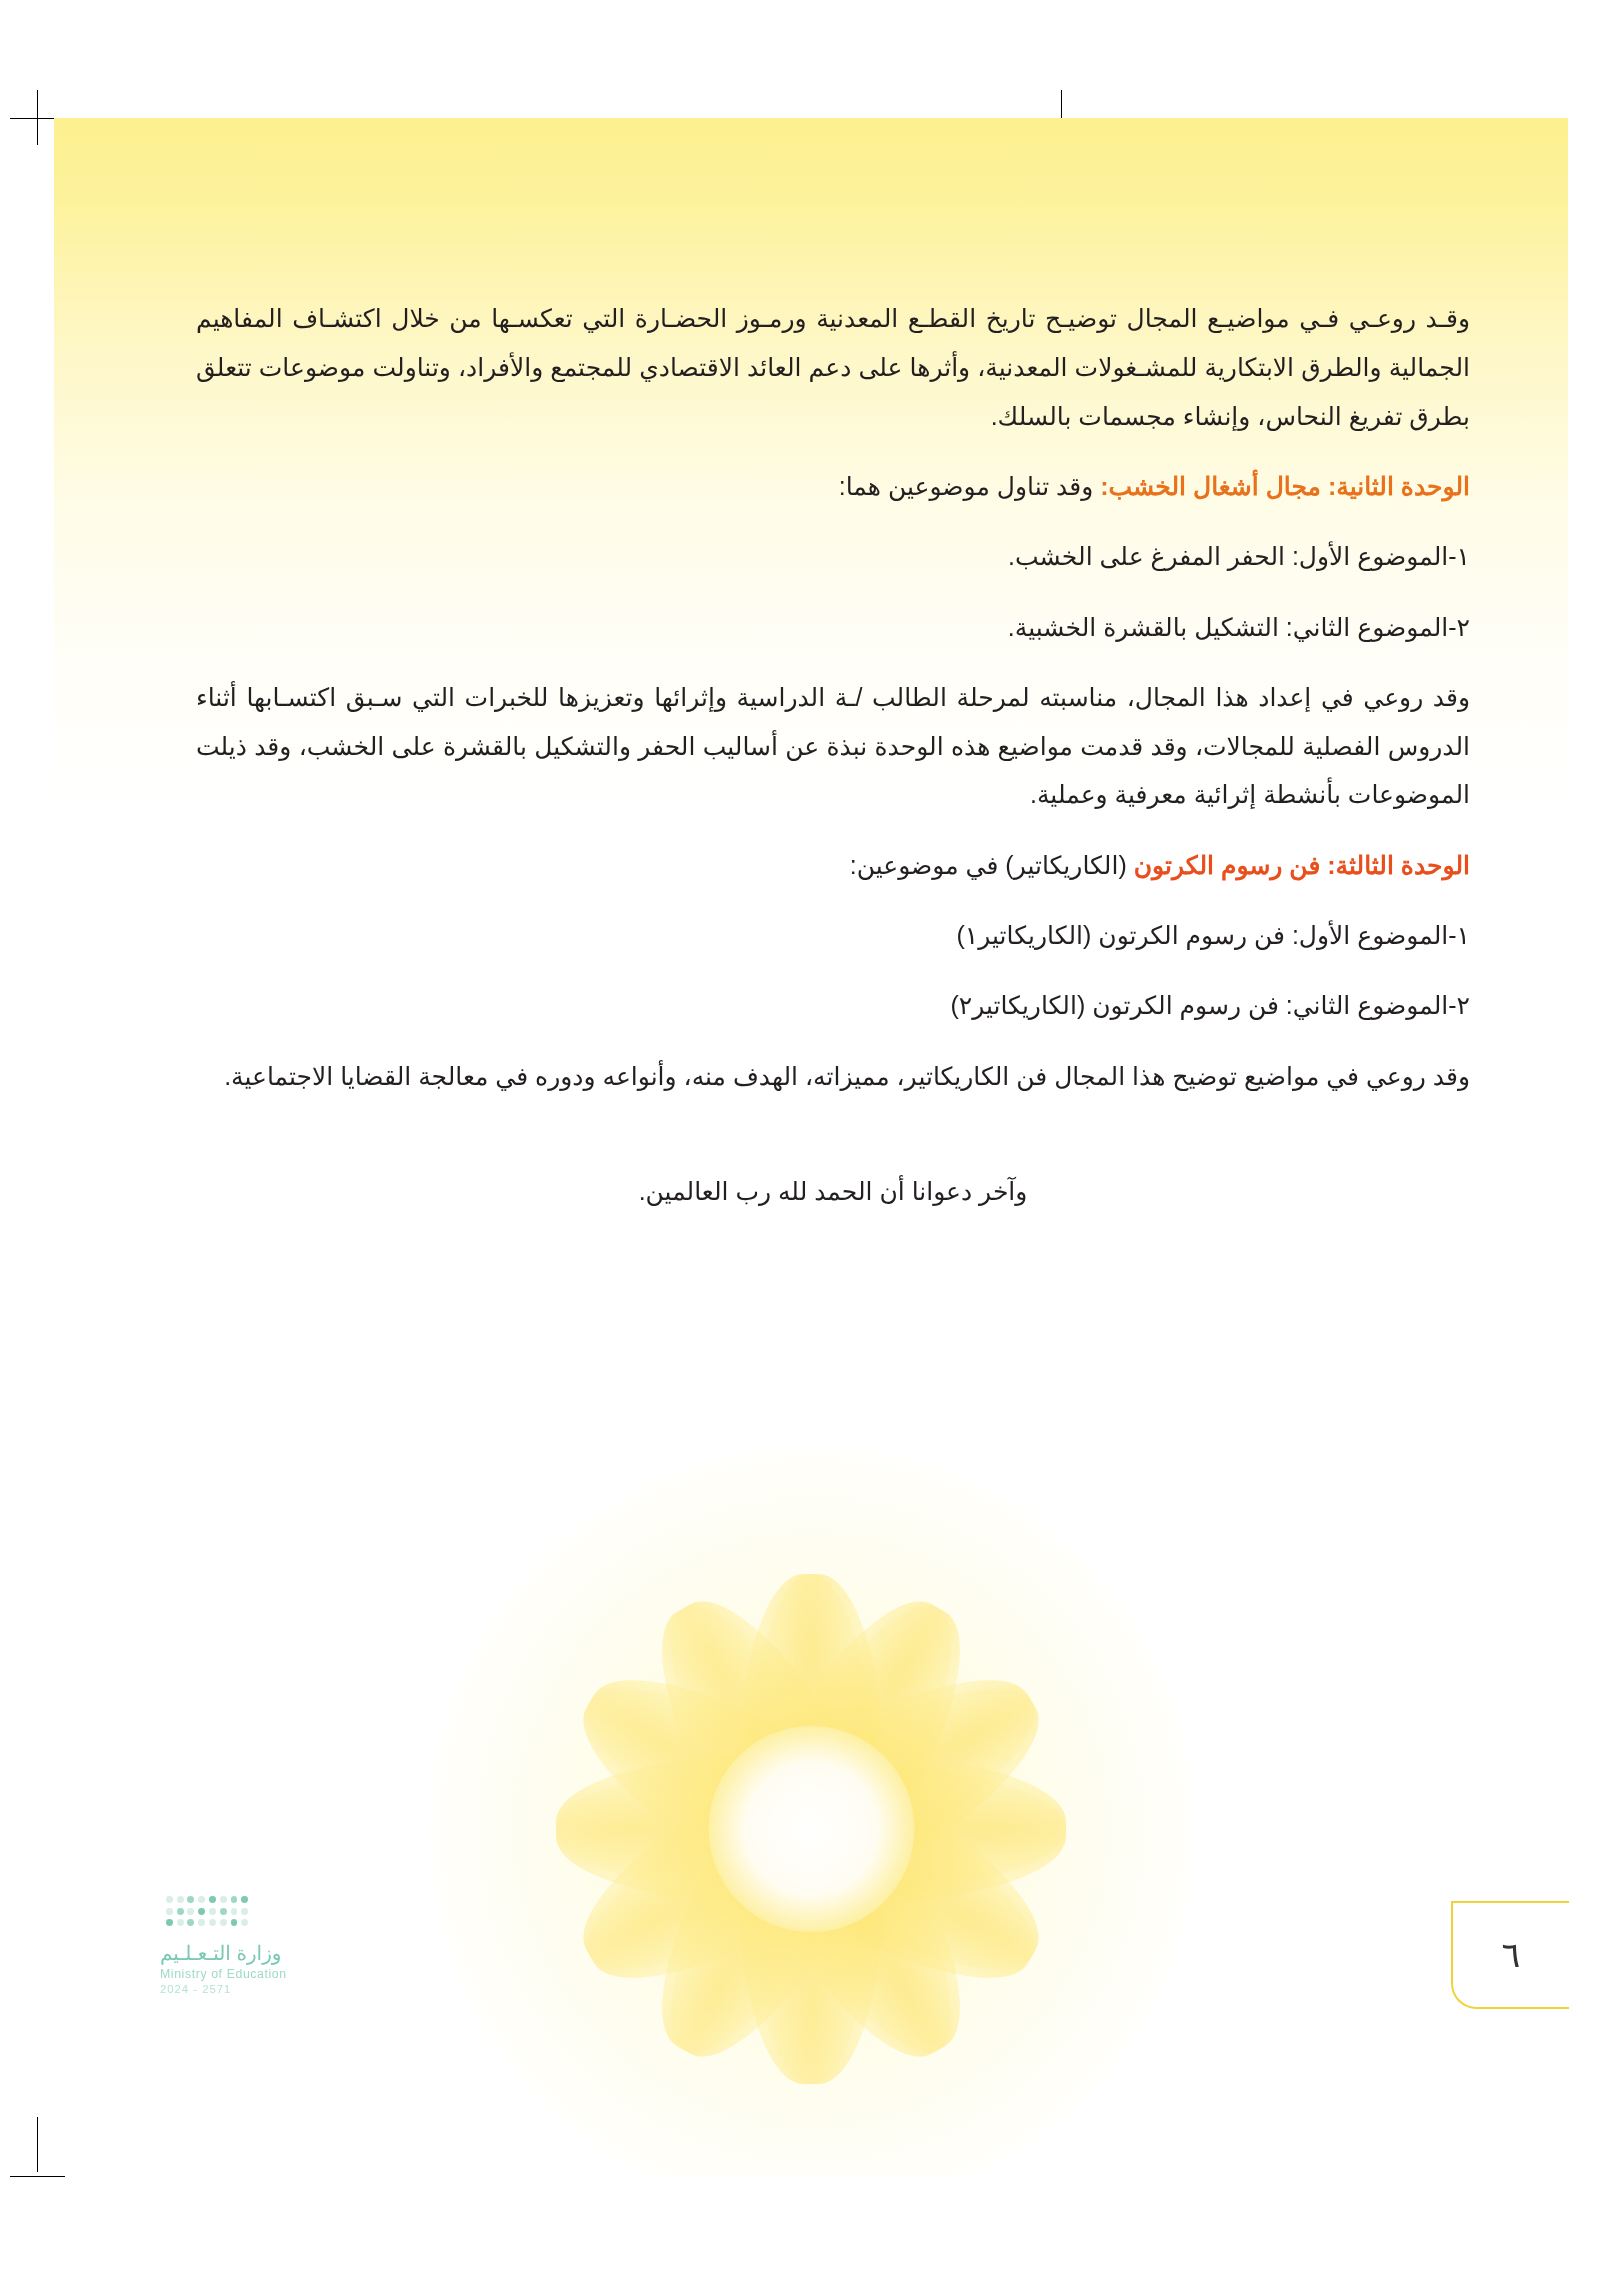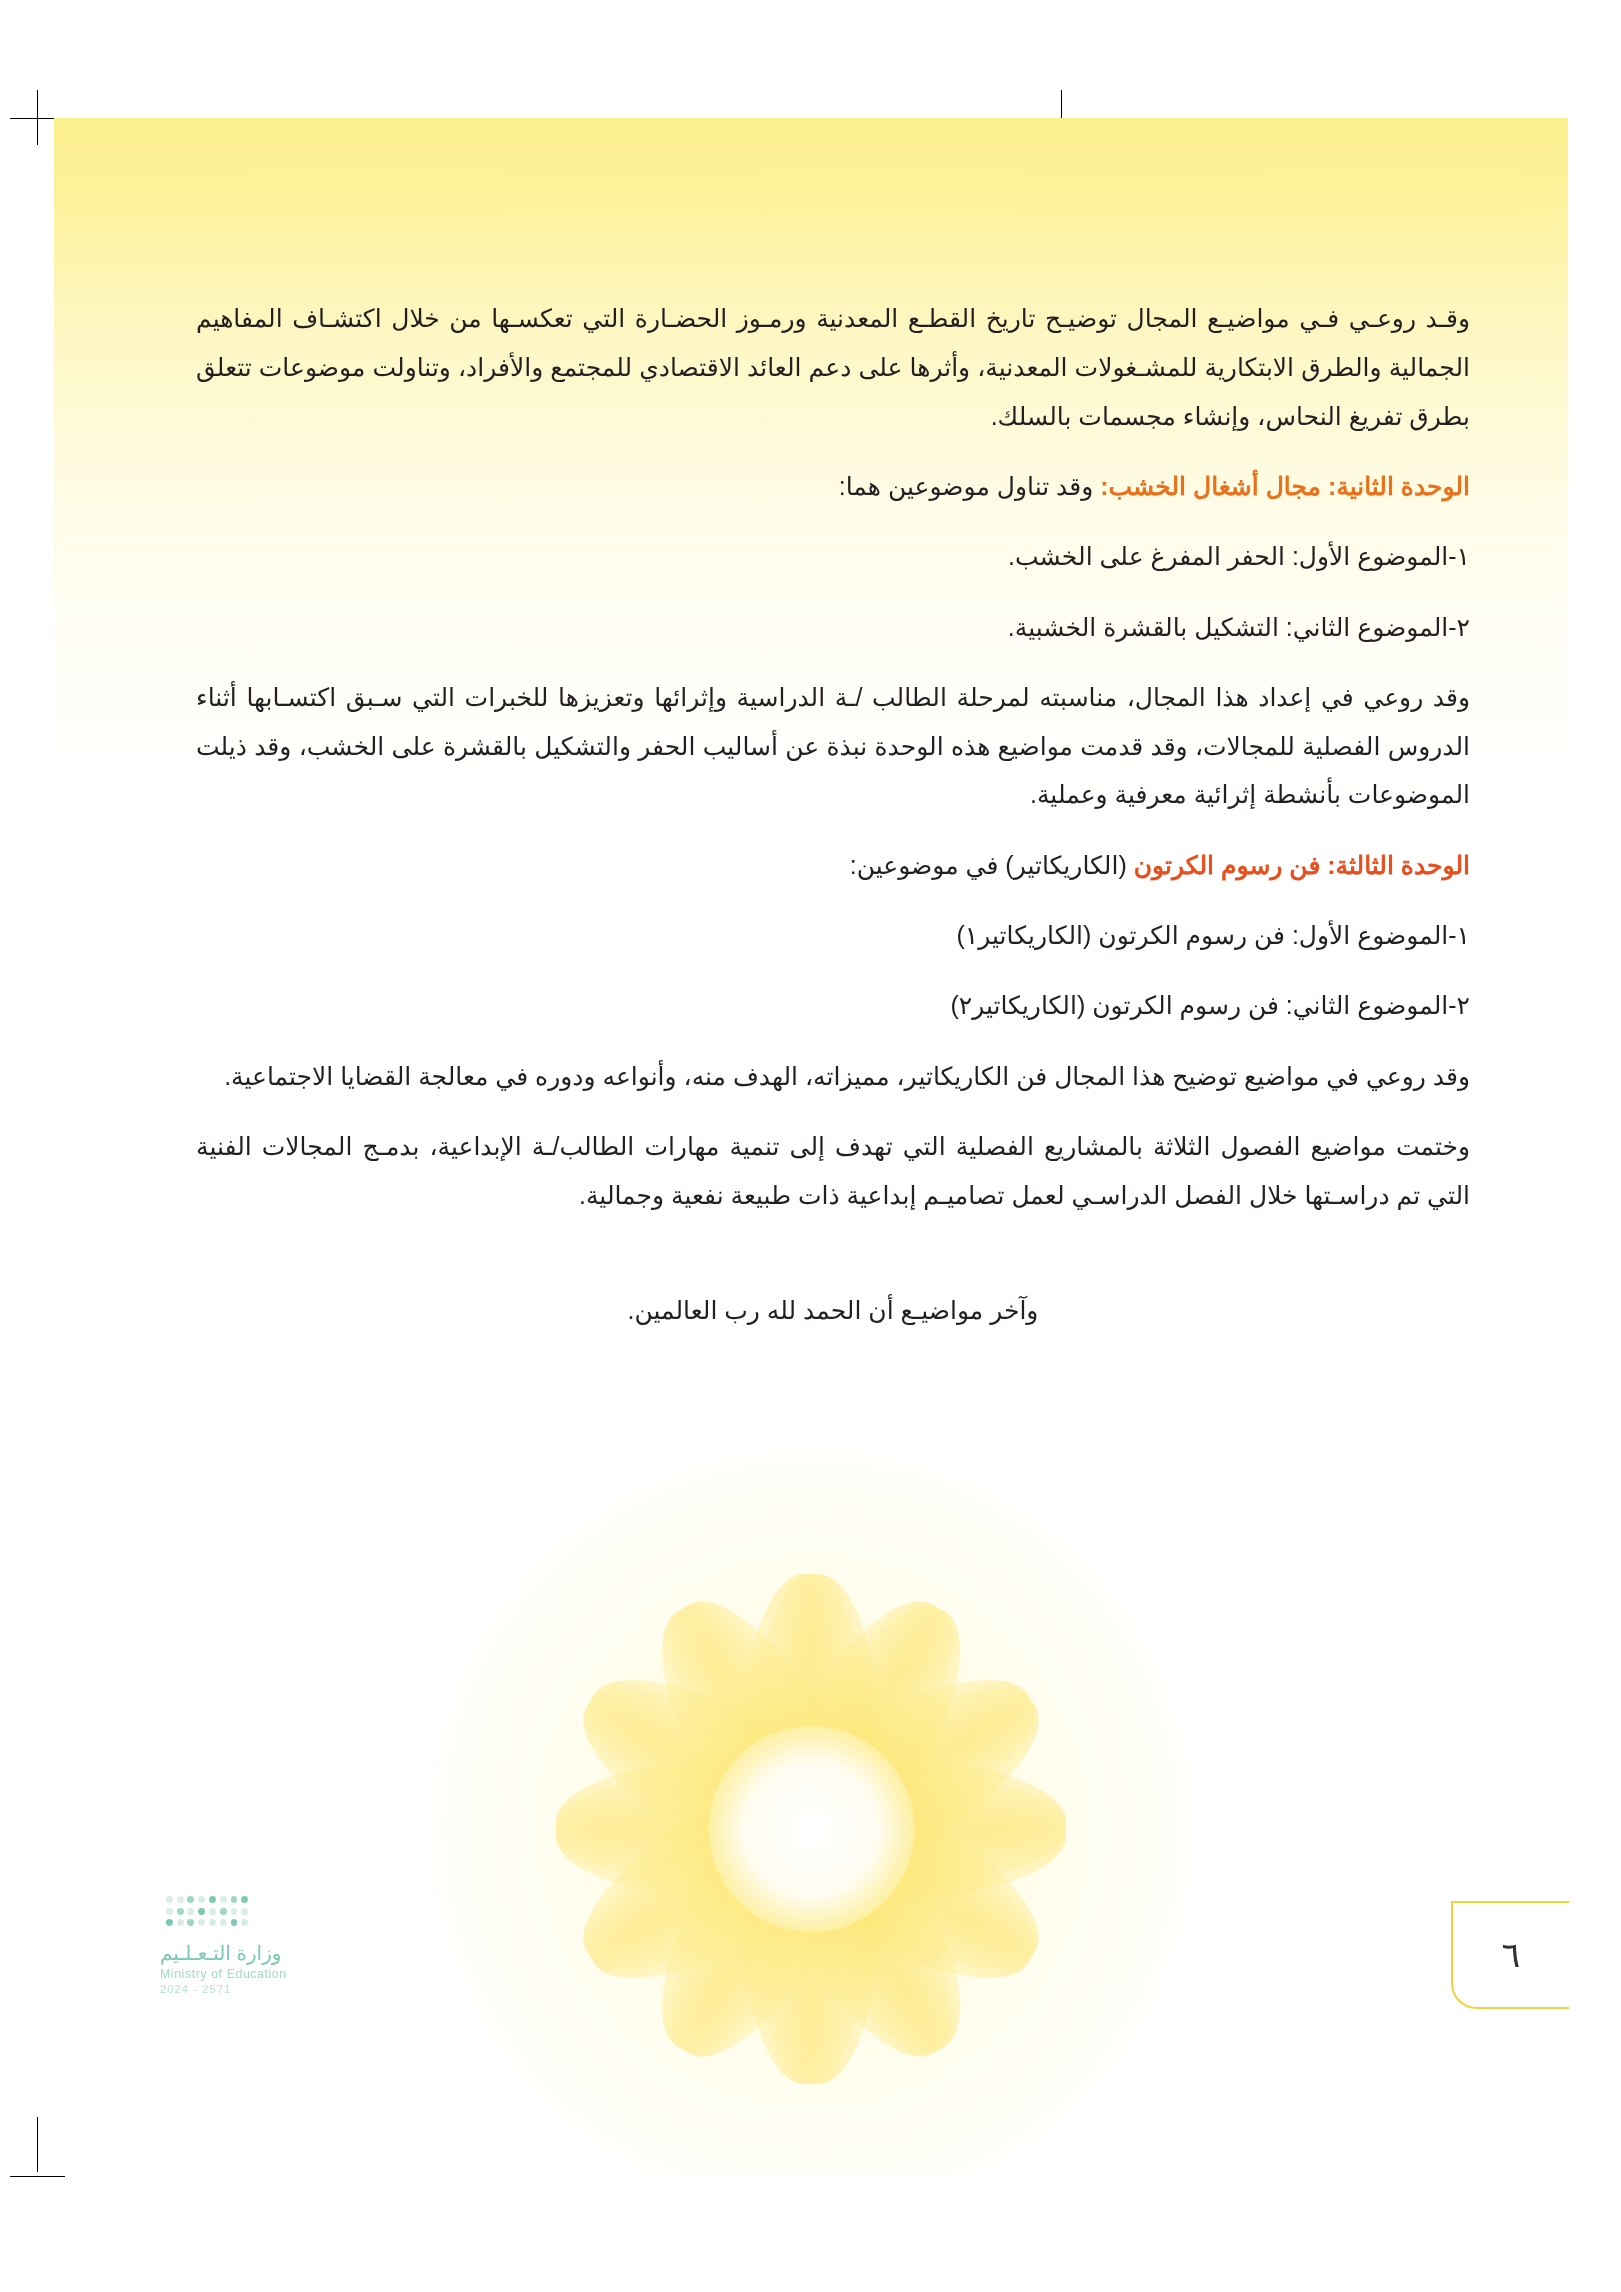--- a/index.html
+++ b/index.html
@@ -224,26 +224,25 @@
       <p>
         <span class="unit-label alt">الوحدة الثالثة: فن رسوم الكرتون</span><span> (الكاريكاتير) في موضوعين:</span>
       </p>
 
       <p class="indent-list">١-الموضوع الأول: فن رسوم الكرتون (الكاريكاتير١)</p>
 
       <p class="indent-list">٢-الموضوع الثاني: فن رسوم الكرتون (الكاريكاتير٢)</p>
 
       <p class="p-justify">وقد روعي في مواضيع توضيح هذا المجال فن الكاريكاتير، مميزاته، الهدف منه، وأنواعه ودوره في معالجة القضايا الاجتماعية.</p>
 
-      <p class="p-justify">وختمت مواضيع الفصول الثلاثة بالمشاريع الفصلية التي تهدف إلى تنمية مهارات الطالب/ـة الإبداعية، بدمـج المجالات الفنية التي تم دراسـتها خلال الفصل الدراسـي لعمل تصاميـم إبداعية ذات طبيعة نفعية وجمالية.</p>
 
       <div class="gap-lg"></div>
 
 
-      <p style="text-align:center;">وآخر مواضيـع أن الحمد لله رب العالمين.</p>
+      <p style="text-align:center;">وآخر دعوانا أن الحمد لله رب العالمين.</p>
 
     </div>
 
     <div class="ministry">
       <span class="dots">
         <span class="row"><i class="dim"></i><i class="dim"></i><i class="s2"></i><i class="dim"></i><i class="s3"></i><i class="dim"></i><i class="s2"></i><i class="s3"></i></span>
         <span class="row"><i class="dim"></i><i class="s2"></i><i class="dim"></i><i class="s3"></i><i class="dim"></i><i class="s2"></i><i class="dim"></i><i class="dim"></i></span>
         <span class="row"><i class="s3"></i><i class="dim"></i><i class="s2"></i><i class="dim"></i><i class="dim"></i><i class="dim"></i><i class="s3"></i><i class="dim"></i></span>
       </span>
       <div class="ministry-ar">وزارة التـعـلـيم</div>

